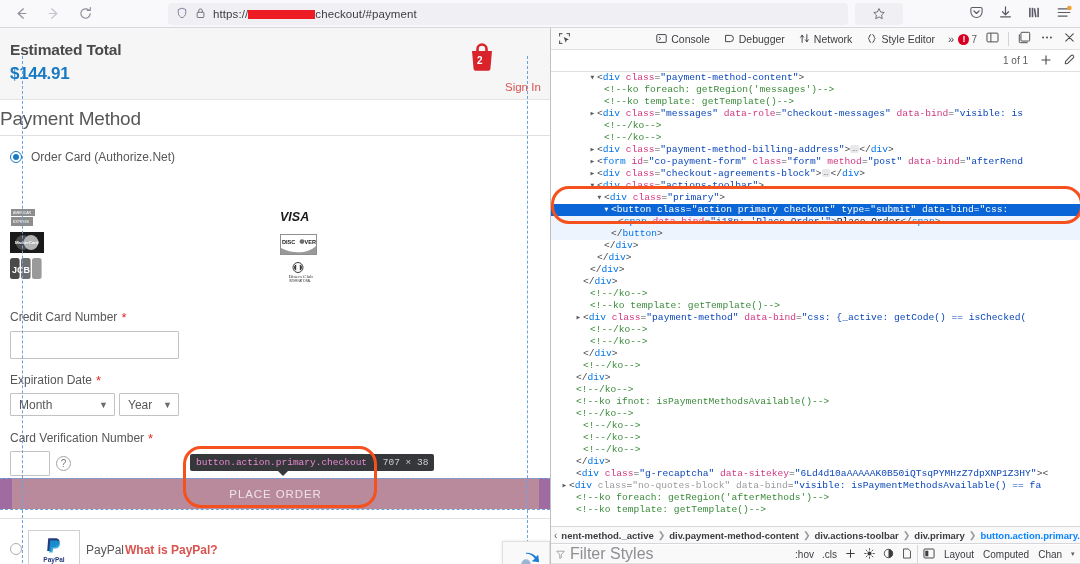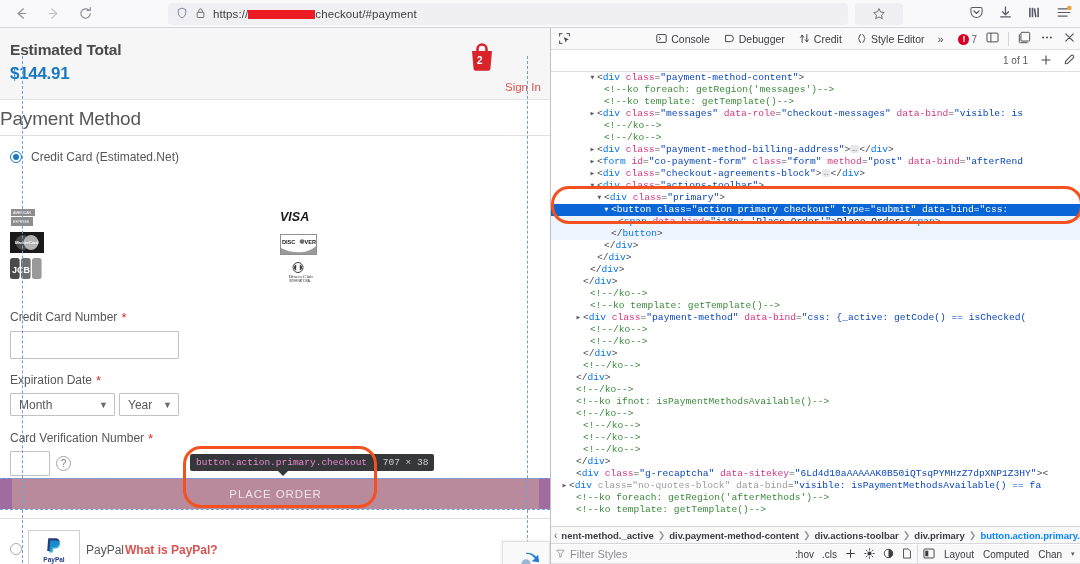--- a/index.html
+++ b/index.html
@@ -235,21 +235,21 @@
   .bc-item { font-weight: bold; }
   .bc-item.cur { color: #0a84ff; }
   .bc-sep { color: #9b9ba0; font-size: 9px; }
 
   .panes { position: absolute; left: 0; top: 517px; width: 530px; height: 47px; display: flex; }
   .styles-pane { width: 367px; border-right: 1px solid #d7d7db; background: #fff; }
   .styles-toolbar {
     height: 19px; background: #f9f9fa; border-bottom: 1px solid #e0e0e2;
     display: flex; align-items: center; padding: 0 5px; gap: 6px; position: relative;
   }
-  .filter-styles { display: flex; align-items: center; gap: 5px; font-size: 11px; color: #8f8f94; }
+  .filter-styles { display: flex; align-items: center; gap: 5px; font-size: 16px; color: #8f8f94; }
   .st-right { position: absolute; right: 5px; display: flex; align-items: center; gap: 8px; font-size: 10px; color: #3c3c41; }
 
   .layout-pane { width: 163px; background: #fff; }
   .layout-tabs {
     height: 19px; background: #f9f9fa; border-bottom: 1px solid #e0e0e2;
     display: flex; align-items: center; gap: 9px; padding: 0 5px; font-size: 10px; color: #3c3c41;
   }
   .tri { font-size: 7px; color: #5b5b60; }
 </style>
 </head>
@@ -349,21 +349,21 @@
         <div class="cart-count">2</div>
       </div>
       <div class="signin">Sign In</div>
     </div>
 
     <div class="pm-title">Payment Method</div>
     <div class="pm-sep"></div>
 
     <div class="radio-row">
       <div class="radio checked"></div>
-      <div class="radio-label">Credit Card (Estimated.Net)</div>
+      <div class="radio-label">Order Card (Authorize.Net)</div>
     </div>
 
     <div class="card-logos">
       <div class="logo-col-a">
         <svg class="logo" width="30" height="19" viewBox="0 0 30 19">
           <rect width="30" height="19" fill="#fff"></rect>
             <rect x="1" y="1" width="24" height="7" fill="#8d8d8d"></rect>
             <rect x="1" y="9" width="22" height="9" fill="#8d8d8d"></rect>
           <text x="3" y="6.4" font-size="3.4" fill="#fff" font-family="Liberation Sans, sans-serif">AMERICAN</text>
           <text x="3" y="15" font-size="3.4" fill="#fff" font-family="Liberation Sans, sans-serif">EXPRESS</text>
@@ -499,21 +499,21 @@
               </svg>
             </span>
           <span>Debugger</span>
         </div>
         <div class="dt-tab">
           <span class="ti">
               <svg width="11" height="11" viewBox="0 0 14 14">
                 <path d="M4 12V3M4 3 2 5.4M4 3 6 5.4M10 2v9M10 11 8 8.6M10 11l2-2.4" fill="none" stroke="#3c3c41" stroke-width="1.2" stroke-linecap="round" stroke-linejoin="round"></path>
               </svg>
             </span>
-          <span>Credit</span>
+          <span>Network</span>
         </div>
         <div class="dt-tab">
           <span class="ti">
               <svg width="11" height="11" viewBox="0 0 14 14">
                 <path d="M6 2 C4 2 4.6 5.6 3.2 7 4.6 8.4 4 12 6 12" fill="none" stroke="#3c3c41" stroke-width="1.2" stroke-linecap="round"></path>
                 <path d="M8.6 2 C10.6 2 10 5.6 11.4 7 10 8.4 10.6 12 8.6 12" fill="none" stroke="#3c3c41" stroke-width="1.2" stroke-linecap="round"></path>
               </svg>
             </span>
           <span>Style Editor</span>
         </div>

